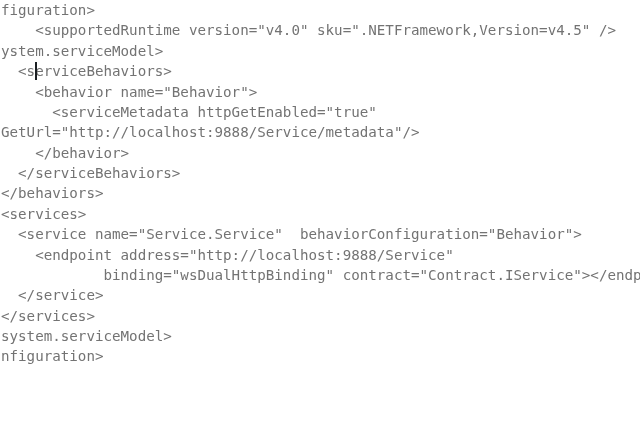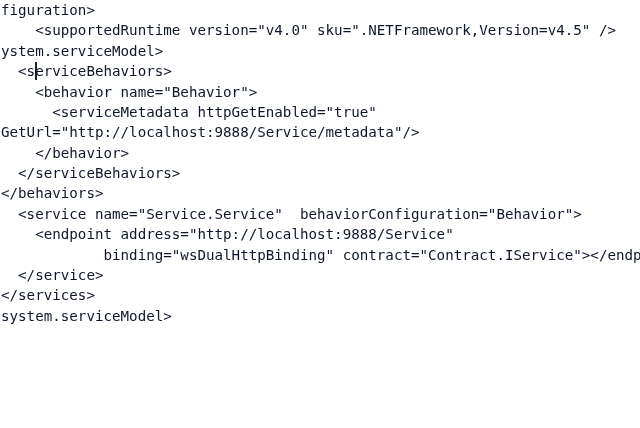--- a/index.html
+++ b/index.html
@@ -31,33 +31,35 @@
   .caret {
     position: absolute;
     width: 1.4px;
     height: 18px;
     background: #1b1f23;
   }
 </style>
 </head>
 <body style="background: rgb(255, 255, 255);">
 
-<div class="editor" style="color: #0f172a;">
+<div class="editor" style="color: #737373;">
   <div>
       <div class="line">figuration&gt;</div>
       <div class="line">    &lt;supportedRuntime version="v4.0" sku=".NETFramework,Version=v4.5" /&gt;</div>
       <div class="line">ystem.serviceModel&gt;</div>
       <div class="line">  &lt;serviceBehaviors&gt;</div>
       <div class="line">    &lt;behavior name="Behavior"&gt;</div>
       <div class="line">      &lt;serviceMetadata httpGetEnabled="true"</div>
       <div class="line">GetUrl="http://localhost:9888/Service/metadata"/&gt;</div>
       <div class="line">    &lt;/behavior&gt;</div>
       <div class="line">  &lt;/serviceBehaviors&gt;</div>
       <div class="line">&lt;/behaviors&gt;</div>
+      <div class="line">&lt;services&gt;</div>
       <div class="line">  &lt;service name="Service.Service"  behaviorConfiguration="Behavior"&gt;</div>
       <div class="line">    &lt;endpoint address="http://localhost:9888/Service"</div>
       <div class="line">            binding="wsDualHttpBinding" contract="Contract.IService"&gt;&lt;/endpoint&gt;</div>
       <div class="line">  &lt;/service&gt;</div>
       <div class="line">&lt;/services&gt;</div>
       <div class="line">system.serviceModel&gt;</div>
+      <div class="line">nfiguration&gt;</div>
     </div>
   <div class="caret" style="background: rgb(27, 31, 35); left: calc(4ch + 1px); top: 62.34px;"></div>
 </div>
 
 </body></html>

